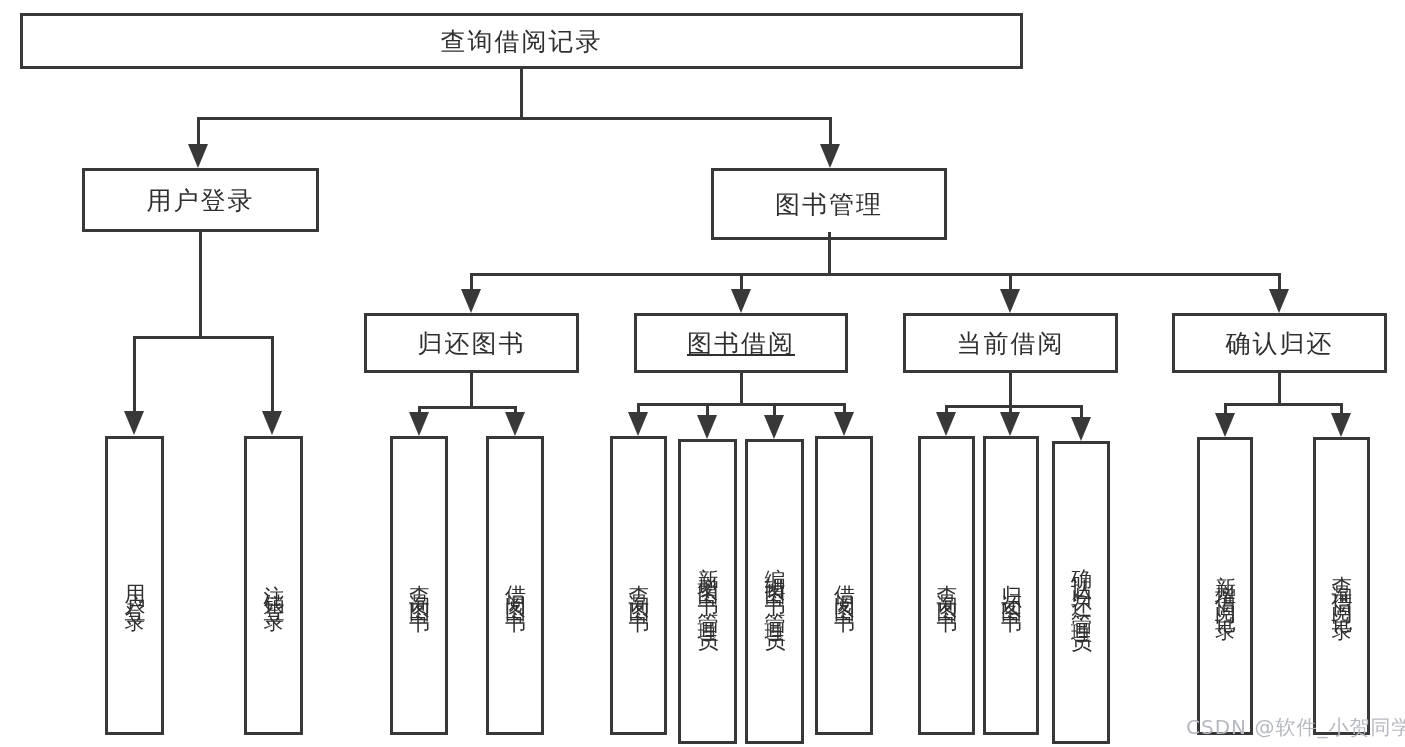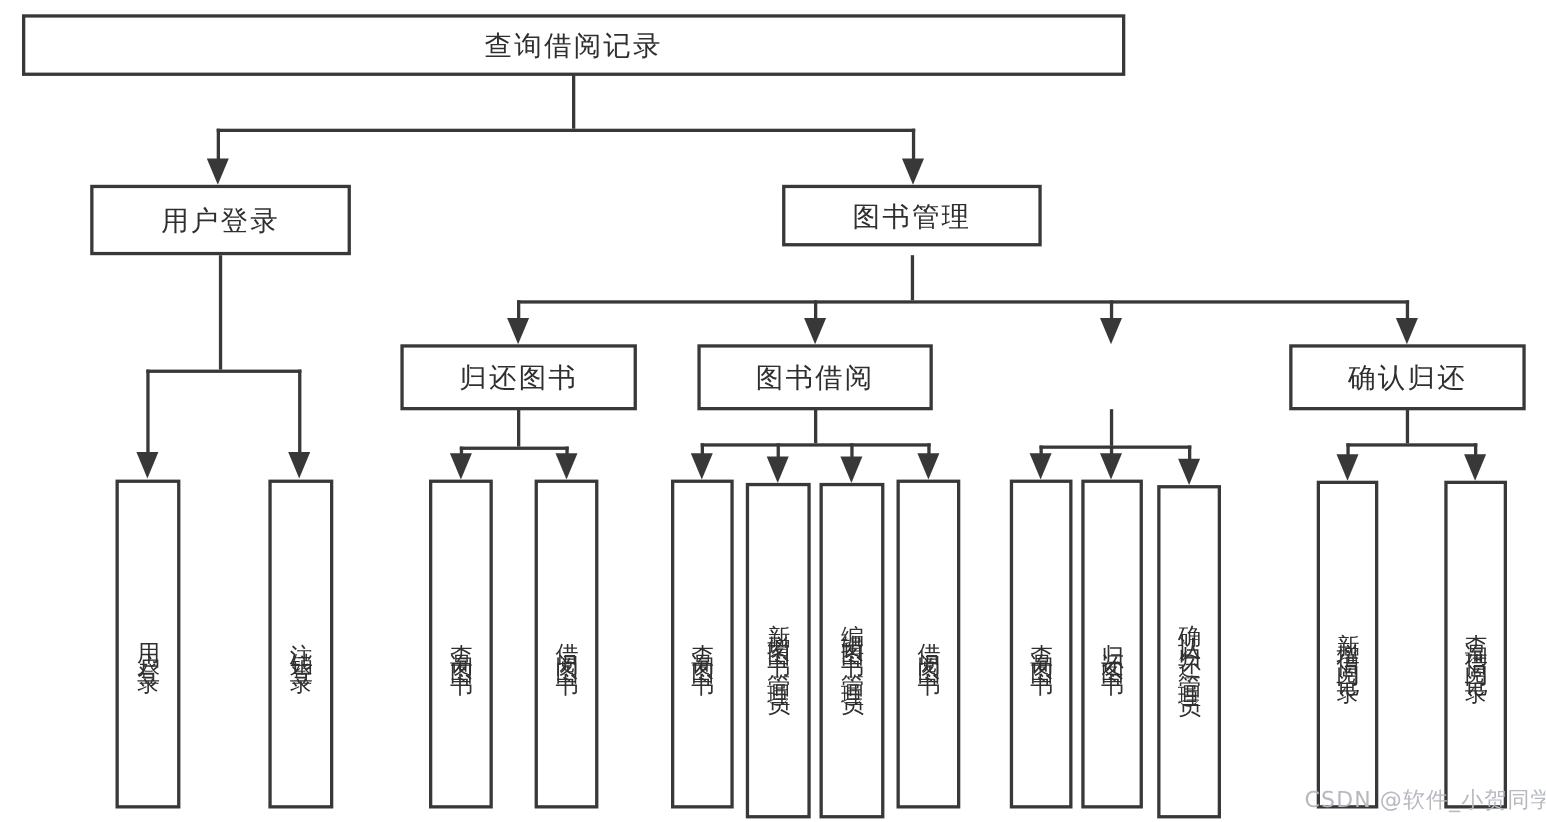--- a/index.html
+++ b/index.html
@@ -58,21 +58,21 @@
   <div>
     <div class="line" style="left:520px;top:68px;width:3px;height:49px;"></div>
     <div class="line" style="left:197px;top:117px;width:635px;height:3px;"></div>
     <div class="line" style="left:197px;top:117px;width:3px;height:29px;"></div>
     <div class="arr" style="left:188px;top:144px;"></div>
     <div class="line" style="left:829px;top:117px;width:3px;height:29px;"></div>
     <div class="arr" style="left:820px;top:144px;"></div>
   </div>
 
   <div class="box hbox" style="left:82px;top:168px;width:237px;height:64px;">用户登录</div>
-  <div class="box hbox" style="left:711px;top:168px;width:236px;height:56px;">图书管理</div>
+  <div class="box hbox" style="left:711px;top:168px;width:236px;height:72px;">图书管理</div>
 
   <div>
     <div class="line" style="left:199px;top:232px;width:3px;height:104px;"></div>
     <div class="line" style="left:133px;top:336px;width:141px;height:3px;"></div>
     <div class="line" style="left:133px;top:336px;width:3px;height:76px;"></div>
     <div class="arr" style="left:124px;top:411px;"></div>
     <div class="line" style="left:271px;top:336px;width:3px;height:76px;"></div>
     <div class="arr" style="left:262px;top:411px;"></div>
   </div>
 
@@ -83,21 +83,22 @@
     <div class="arr" style="left:461px;top:289px;"></div>
     <div class="line" style="left:740px;top:273px;width:3px;height:18px;"></div>
     <div class="arr" style="left:731px;top:289px;"></div>
     <div class="line" style="left:1009px;top:273px;width:3px;height:18px;"></div>
     <div class="arr" style="left:1000px;top:289px;"></div>
     <div class="line" style="left:1278px;top:273px;width:3px;height:18px;"></div>
     <div class="arr" style="left:1269px;top:289px;"></div>
   </div>
 
   <div class="box hbox" style="left:364px;top:313px;width:215px;height:60px;">归还图书</div>
-  <div class="box hbox" style="left:634px;top:313px;width:214px;height:60px;">图书借阅</div>
+  <div class="box hbox" style="left:634px;top:313px;width:214px;height:60px;text-decoration:underline;">图书借阅</div>
+  <div class="box hbox" style="left:903px;top:313px;width:215px;height:60px;">当前借阅</div>
   <div class="box hbox" style="left:1172px;top:313px;width:215px;height:60px;">确认归还</div>
 
   <div>
     <div class="line" style="left:470px;top:372px;width:3px;height:34px;"></div>
     <div class="line" style="left:418px;top:406px;width:99px;height:3px;"></div>
     <div class="line" style="left:418px;top:406px;width:3px;height:8px;"></div>
     <div class="arr" style="left:409px;top:412px;"></div>
     <div class="line" style="left:514px;top:406px;width:3px;height:8px;"></div>
     <div class="arr" style="left:505px;top:412px;"></div>
   </div>

